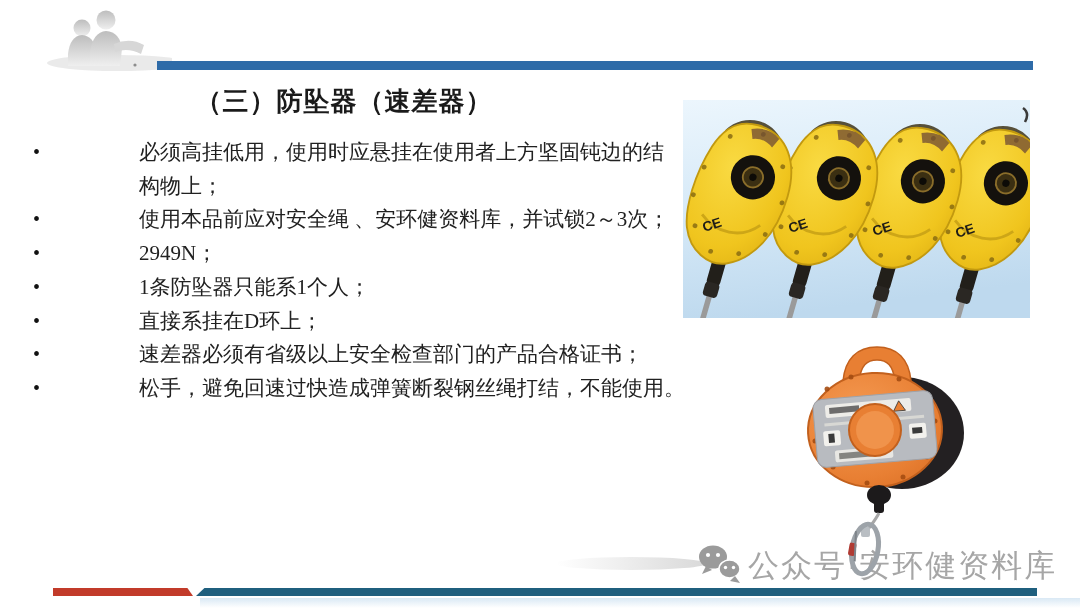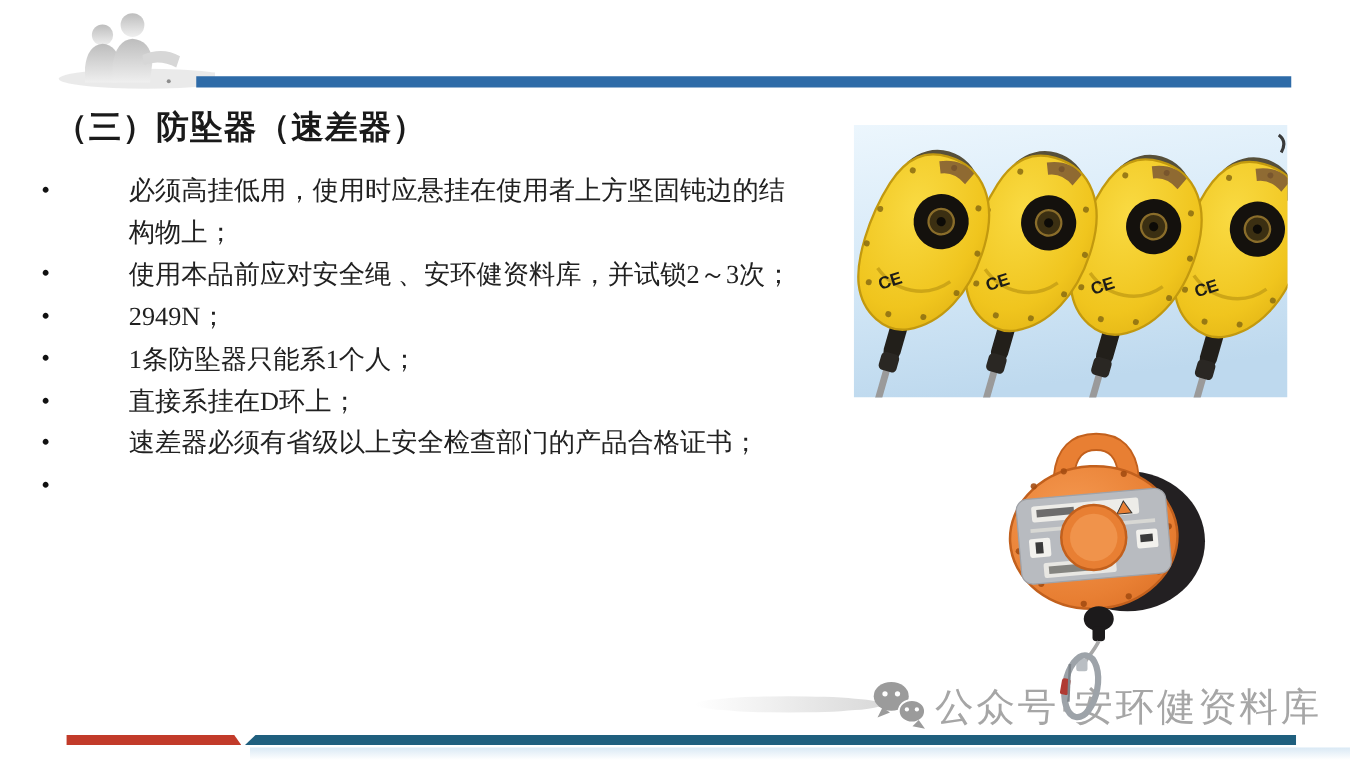--- a/index.html
+++ b/index.html
@@ -7,30 +7,31 @@
     position:relative;width:1080px;height:608px;background:#ffffff;
     overflow:hidden;font-family:"Liberation Sans",sans-serif;
   }
   
   .header-bar{position:absolute;left:157px;top:61px;width:876px;height:9px;background:#2e6ba8;}
   .silhouette{position:absolute;left:42px;top:6px;width:130px;height:66px;}
   .title{
     position:absolute;left:44px;top:84px;width:600px;
     font-size:26px;font-weight:700;color:#1a1a1a;letter-spacing:1px;
     font-family:"Liberation Sans",sans-serif;
+    text-align:center;
   }
   
   .bullets{
     position:absolute;left:103px;top:136px;width:580px;margin:0;padding:0;
     list-style:none;font-family:"Liberation Serif","DejaVu Serif",serif;
     font-size:21px;line-height:33.7px;color:#212121;
   }
   .bullets li{position:relative;margin:0;padding:0;}
   .bullets .dot{position:absolute;left:-70px;top:0;font-size:20px;color:#111;}
-  .bullets .line{display:block;white-space:nowrap;}
+  .bullets .line{display:block;white-space:nowrap;margin-left:36px;}
   
   .photo-top{position:absolute;left:683px;top:100px;width:347px;height:218px;}
   .photo-bottom{position:absolute;left:795px;top:333px;width:185px;height:245px;z-index:3;}
   
   .wm-swoosh{
     position:absolute;left:556px;top:557px;width:150px;height:13px;border-radius:50%;
     background:linear-gradient(to right,rgba(200,200,200,0),rgba(185,185,185,.55));z-index:1;
   }
   .wechat{position:absolute;left:698px;top:544px;width:46px;height:40px;z-index:2;}
   .wm-text{
@@ -98,20 +99,21 @@
     <li>
       <span class="dot">•</span>
       <span class="line">直接系挂在D环上；</span>
     </li>
     <li>
       <span class="dot">•</span>
       <span class="line">速差器必须有省级以上安全检查部门的产品合格证书；</span>
     </li>
     <li>
       <span class="dot">•</span>
+      <span class="line">松手，避免回速过快造成弹簧断裂钢丝绳打结，不能使用。</span>
     </li>
   </ul>
 
   <svg class="photo-top" viewBox="0 0 347 218">
     <defs>
       <linearGradient id="skyg" x1="0" y1="0" x2="0.2" y2="1">
         <stop offset="0" stop-color="#ecf6fd"></stop>
         <stop offset="0.55" stop-color="#d4e8f7"></stop>
         <stop offset="1" stop-color="#bed9ee"></stop>
       </linearGradient>

